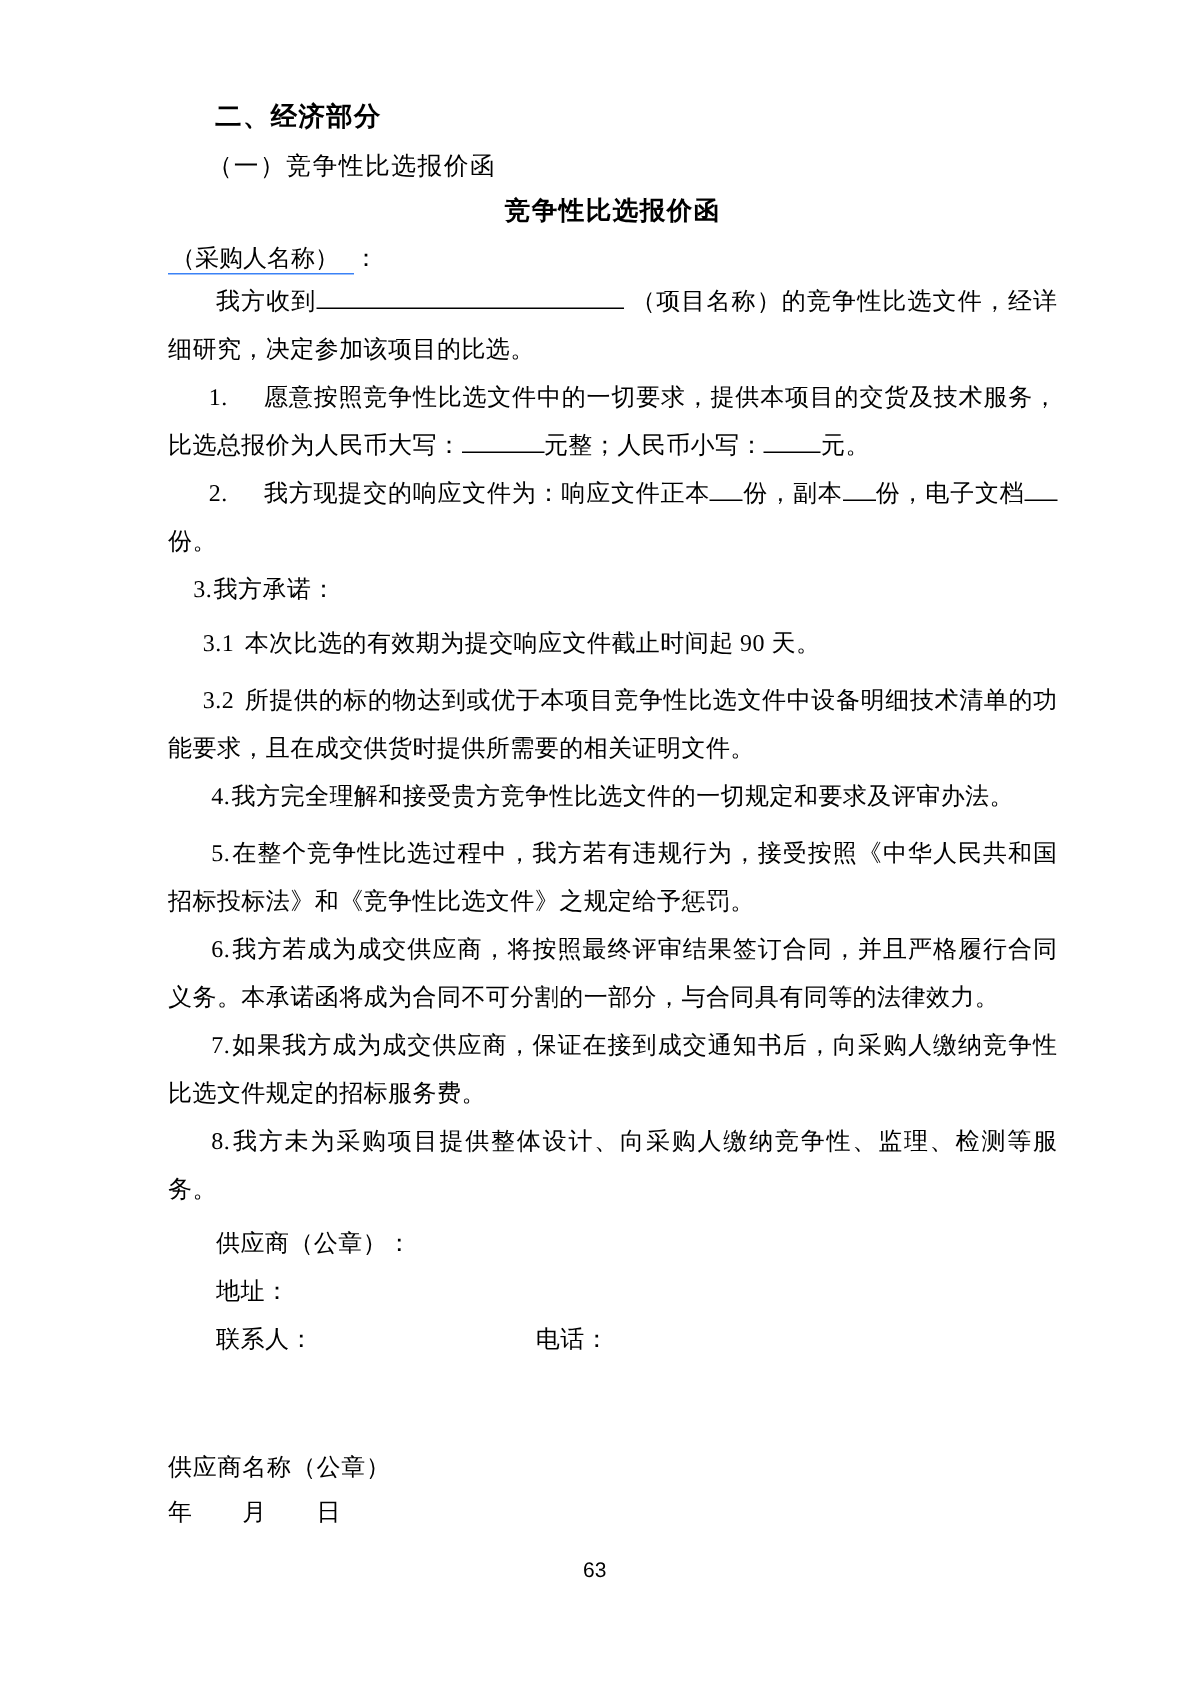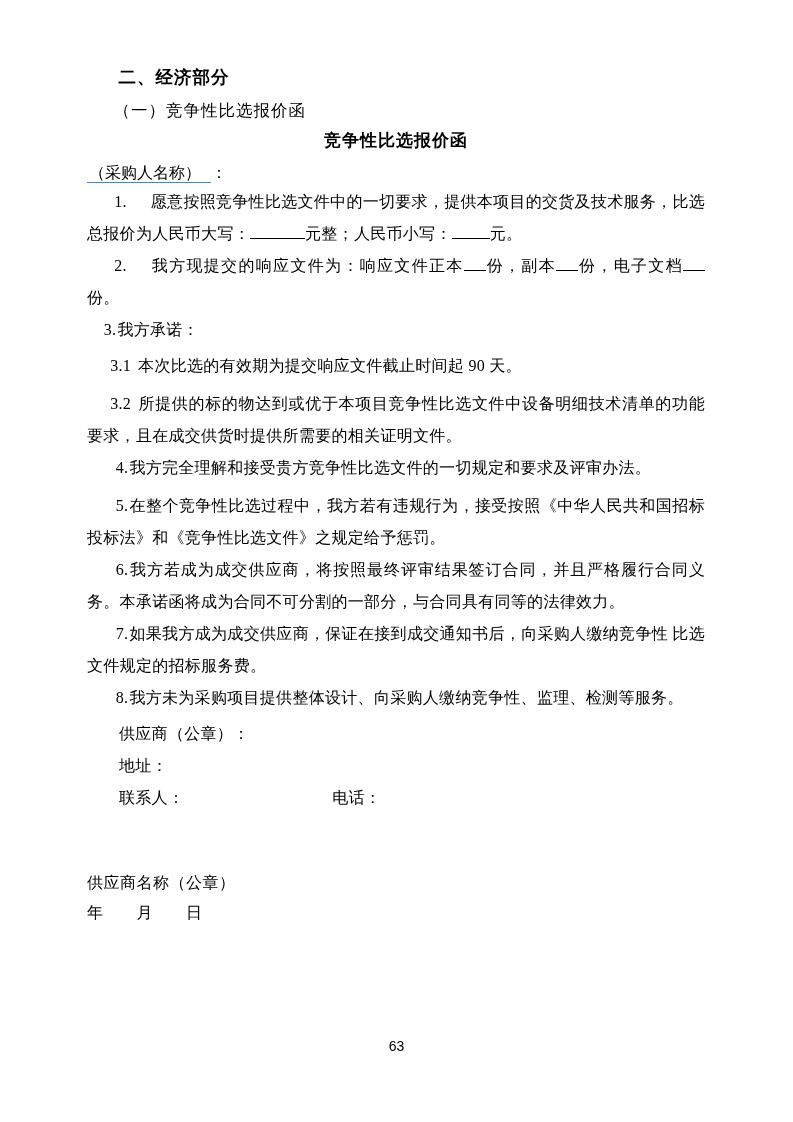--- a/index.html
+++ b/index.html
@@ -5,21 +5,21 @@
   * { margin: 0; padding: 0; box-sizing: border-box; }
   html, body { width: 793px; height: 1122px; }
   body {
     background: #ffffff;
     color: #000000;
     font-family: "Liberation Serif", "DejaVu Serif", serif;
     font-size: 16px;
     position: relative;
     overflow: hidden;
   }
-  .page { padding: 64px 88px 0 87px; }
+  .page { padding: 64px 88px 0 112px; }
 
   .heading {
     font-family: "Liberation Sans", "DejaVu Sans", sans-serif;
     font-weight: bold;
     font-size: 17.5px;
     text-indent: 1.8em;
     line-height: 26px;
     margin-bottom: 8px;
     letter-spacing: 1px;
   }
@@ -98,20 +98,21 @@
 <div class="page">
 
   <div class="heading">二、经济部分</div>
 
   <div class="subsection">（一）竞争性比选报价函</div>
 
   <div class="doc-title">竞争性比选报价函</div>
 
   <div class="salutation"><span class="underlined">（采购人名称）</span><span>：</span></div>
 
+  <p class="para indent2"><span>我方收到</span><span class="blank w205"></span> <span>（项目名称）的竞争性比选文件，经详细研究，决定参加该项目的比选。</span></p>
 
   <p class="para indent17"><span class="num-wide">1.</span><span>愿意按照竞争性比选文件中的一切要求，提供本项目的交货及技术服务，比选总报价为人民币大写：</span><span class="blank w55"></span><span>元整；人民币小写：</span><span class="blank w38"></span><span>元。</span></p>
 
   <p class="para indent17"><span class="num-wide">2.</span><span>我方现提交的响应文件为：响应文件正本</span><span class="blank w22"></span><span>份，副本</span><span class="blank w22"></span><span>份，电子文档</span><span class="blank w22"></span><span>份。</span></p>
 
   <p class="para indent11"><span class="num-tight">3.</span><span>我方承诺：</span></p>
 
   <p class="para indent15 mt4"><span class="num-mid">3.1</span><span>本次比选的有效期为提交响应文件截止时间起 90 天。</span></p>
 
   <p class="para indent15 mt6"><span class="num-mid">3.2</span><span>所提供的标的物达到或优于本项目竞争性比选文件中设备明细技术清单的功能要求，且在成交供货时提供所需要的相关证明文件。</span></p>

